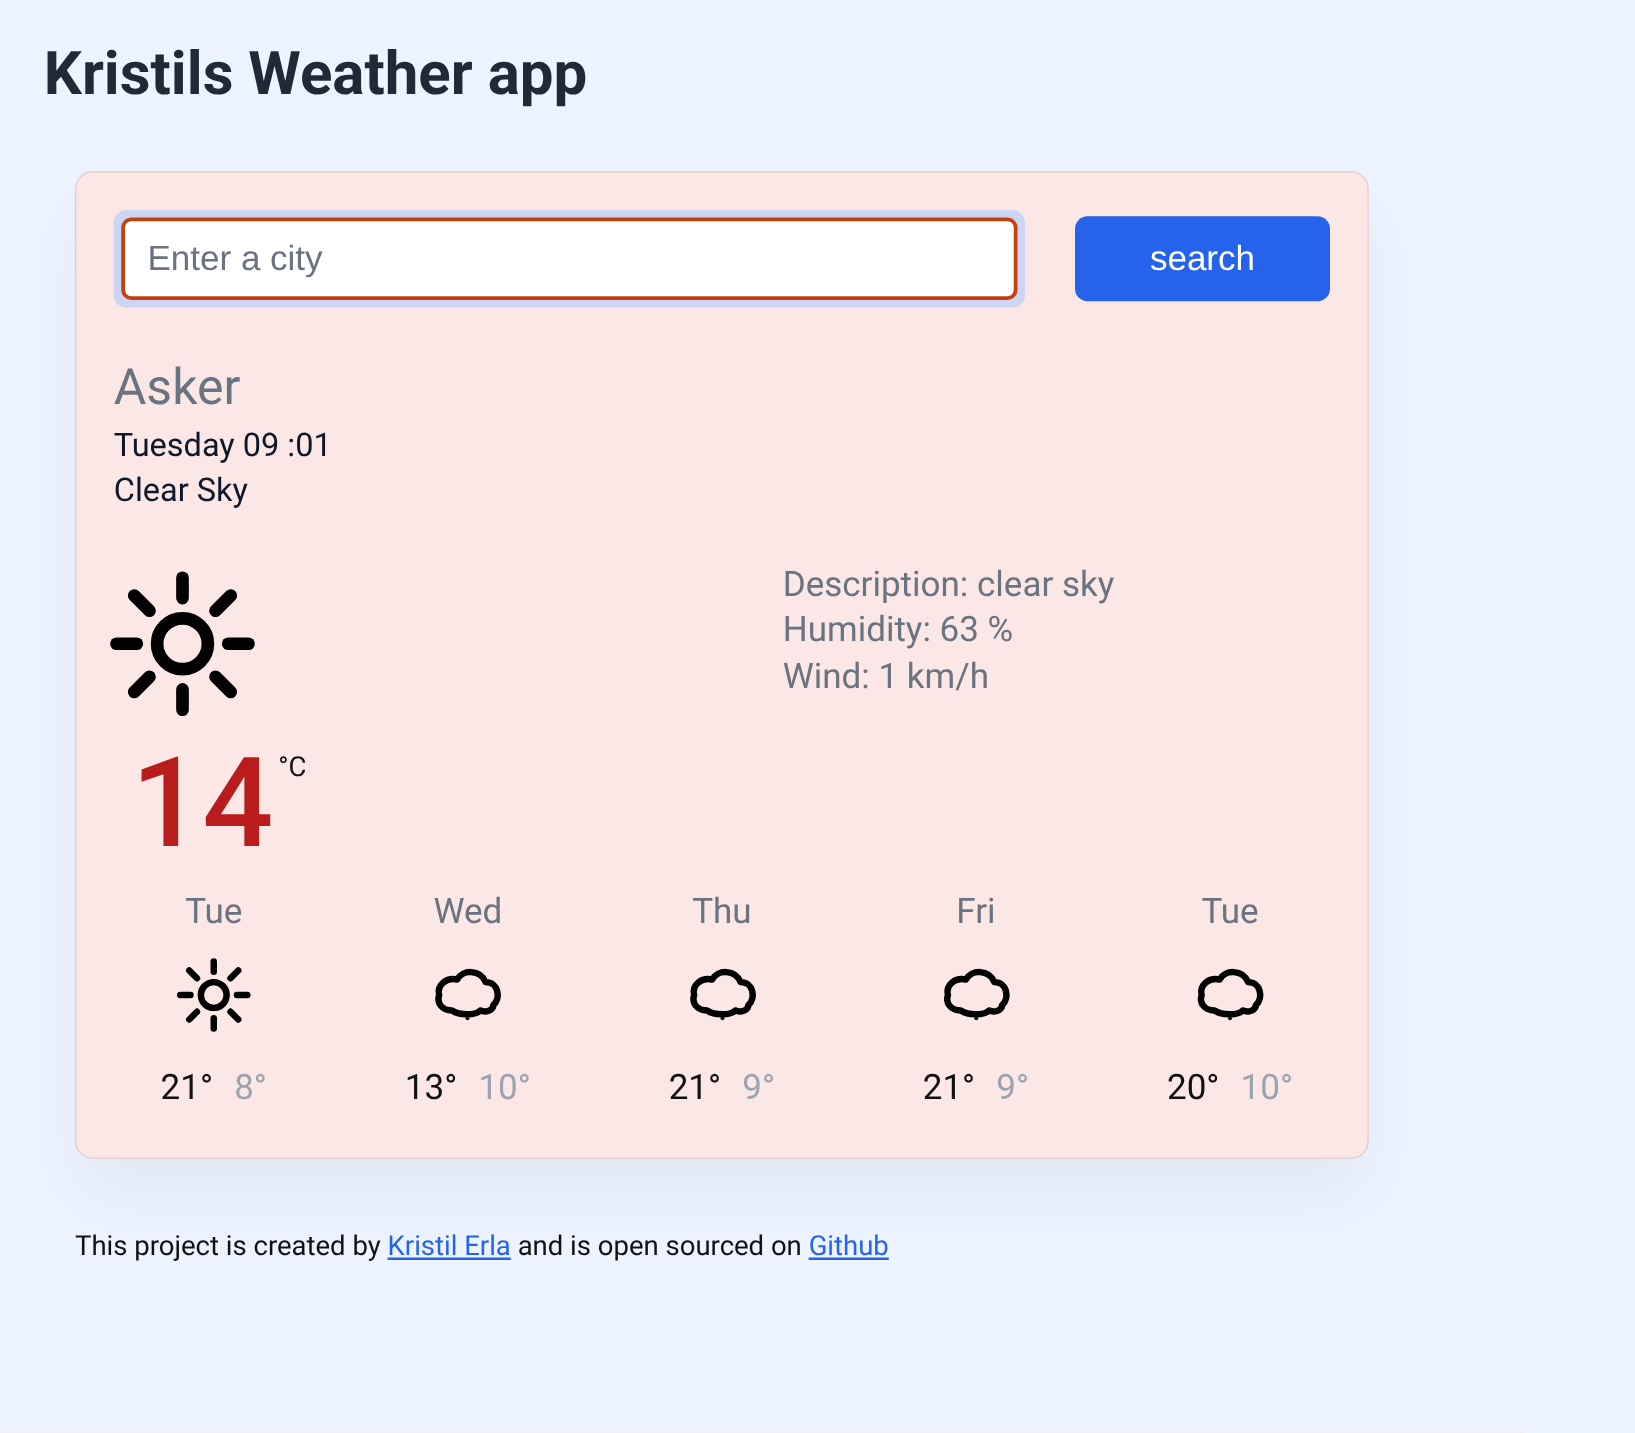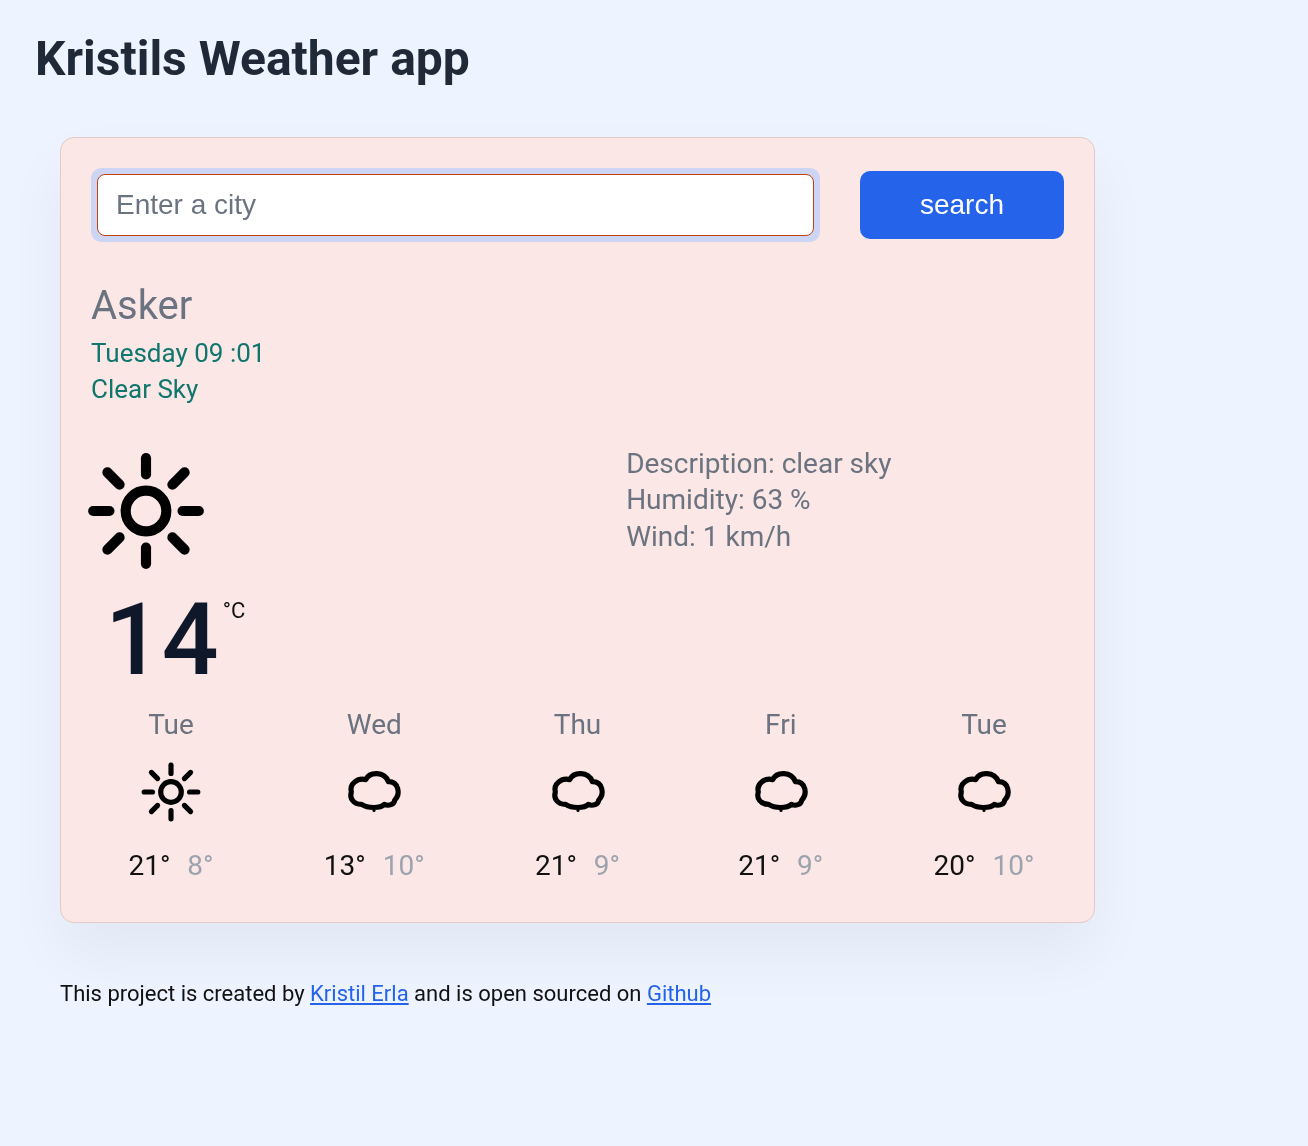--- a/index.html
+++ b/index.html
@@ -37,21 +37,21 @@
     .search-wrap {
       flex: 1;
       background: #cdd5f5;
       border-radius: 10px;
       padding: 6px;
     }
     .search-input {
       width: 100%;
       font-size: 28px;
       padding: 14px 18px;
-      border: 1px solid #c2410c;
+      border: 3px solid #c2410c;
       border-radius: 8px;
       background: #fff;
       color: #111;
       outline: none;
     }
     .search-input::placeholder {
       color: #6b7280;
     }
     .search-button {
       background: #2563eb;
@@ -62,21 +62,21 @@
       padding: 18px 60px;
       cursor: pointer;
     }
     .city-name {
       color: #6b7280;
       font-size: 40px;
       font-weight: 400;
       margin-bottom: 6px;
     }
     .subline {
-      color: #0f766e;
+      color: #0f172a;
       font-size: 26px;
       line-height: 1.4;
     }
     .main-row {
       display: flex;
       margin-top: 38px;
     }
     .left-col {
       width: 55%;
       display: flex;
@@ -94,21 +94,21 @@
     }
     .temp-row {
       display: flex;
       align-items: flex-start;
       margin-top: 14px;
       margin-left: 14px;
     }
     .big-temp {
       font-size: 100px;
       font-weight: 500;
-      color: #0f172a;
+      color: #b91c1c;
       line-height: 1;
     }
     .unit-link {
       font-size: 22px;
       color: #111;
       text-decoration: none;
       margin-top: 8px;
       margin-left: 4px;
     }
     .forecast-row {

